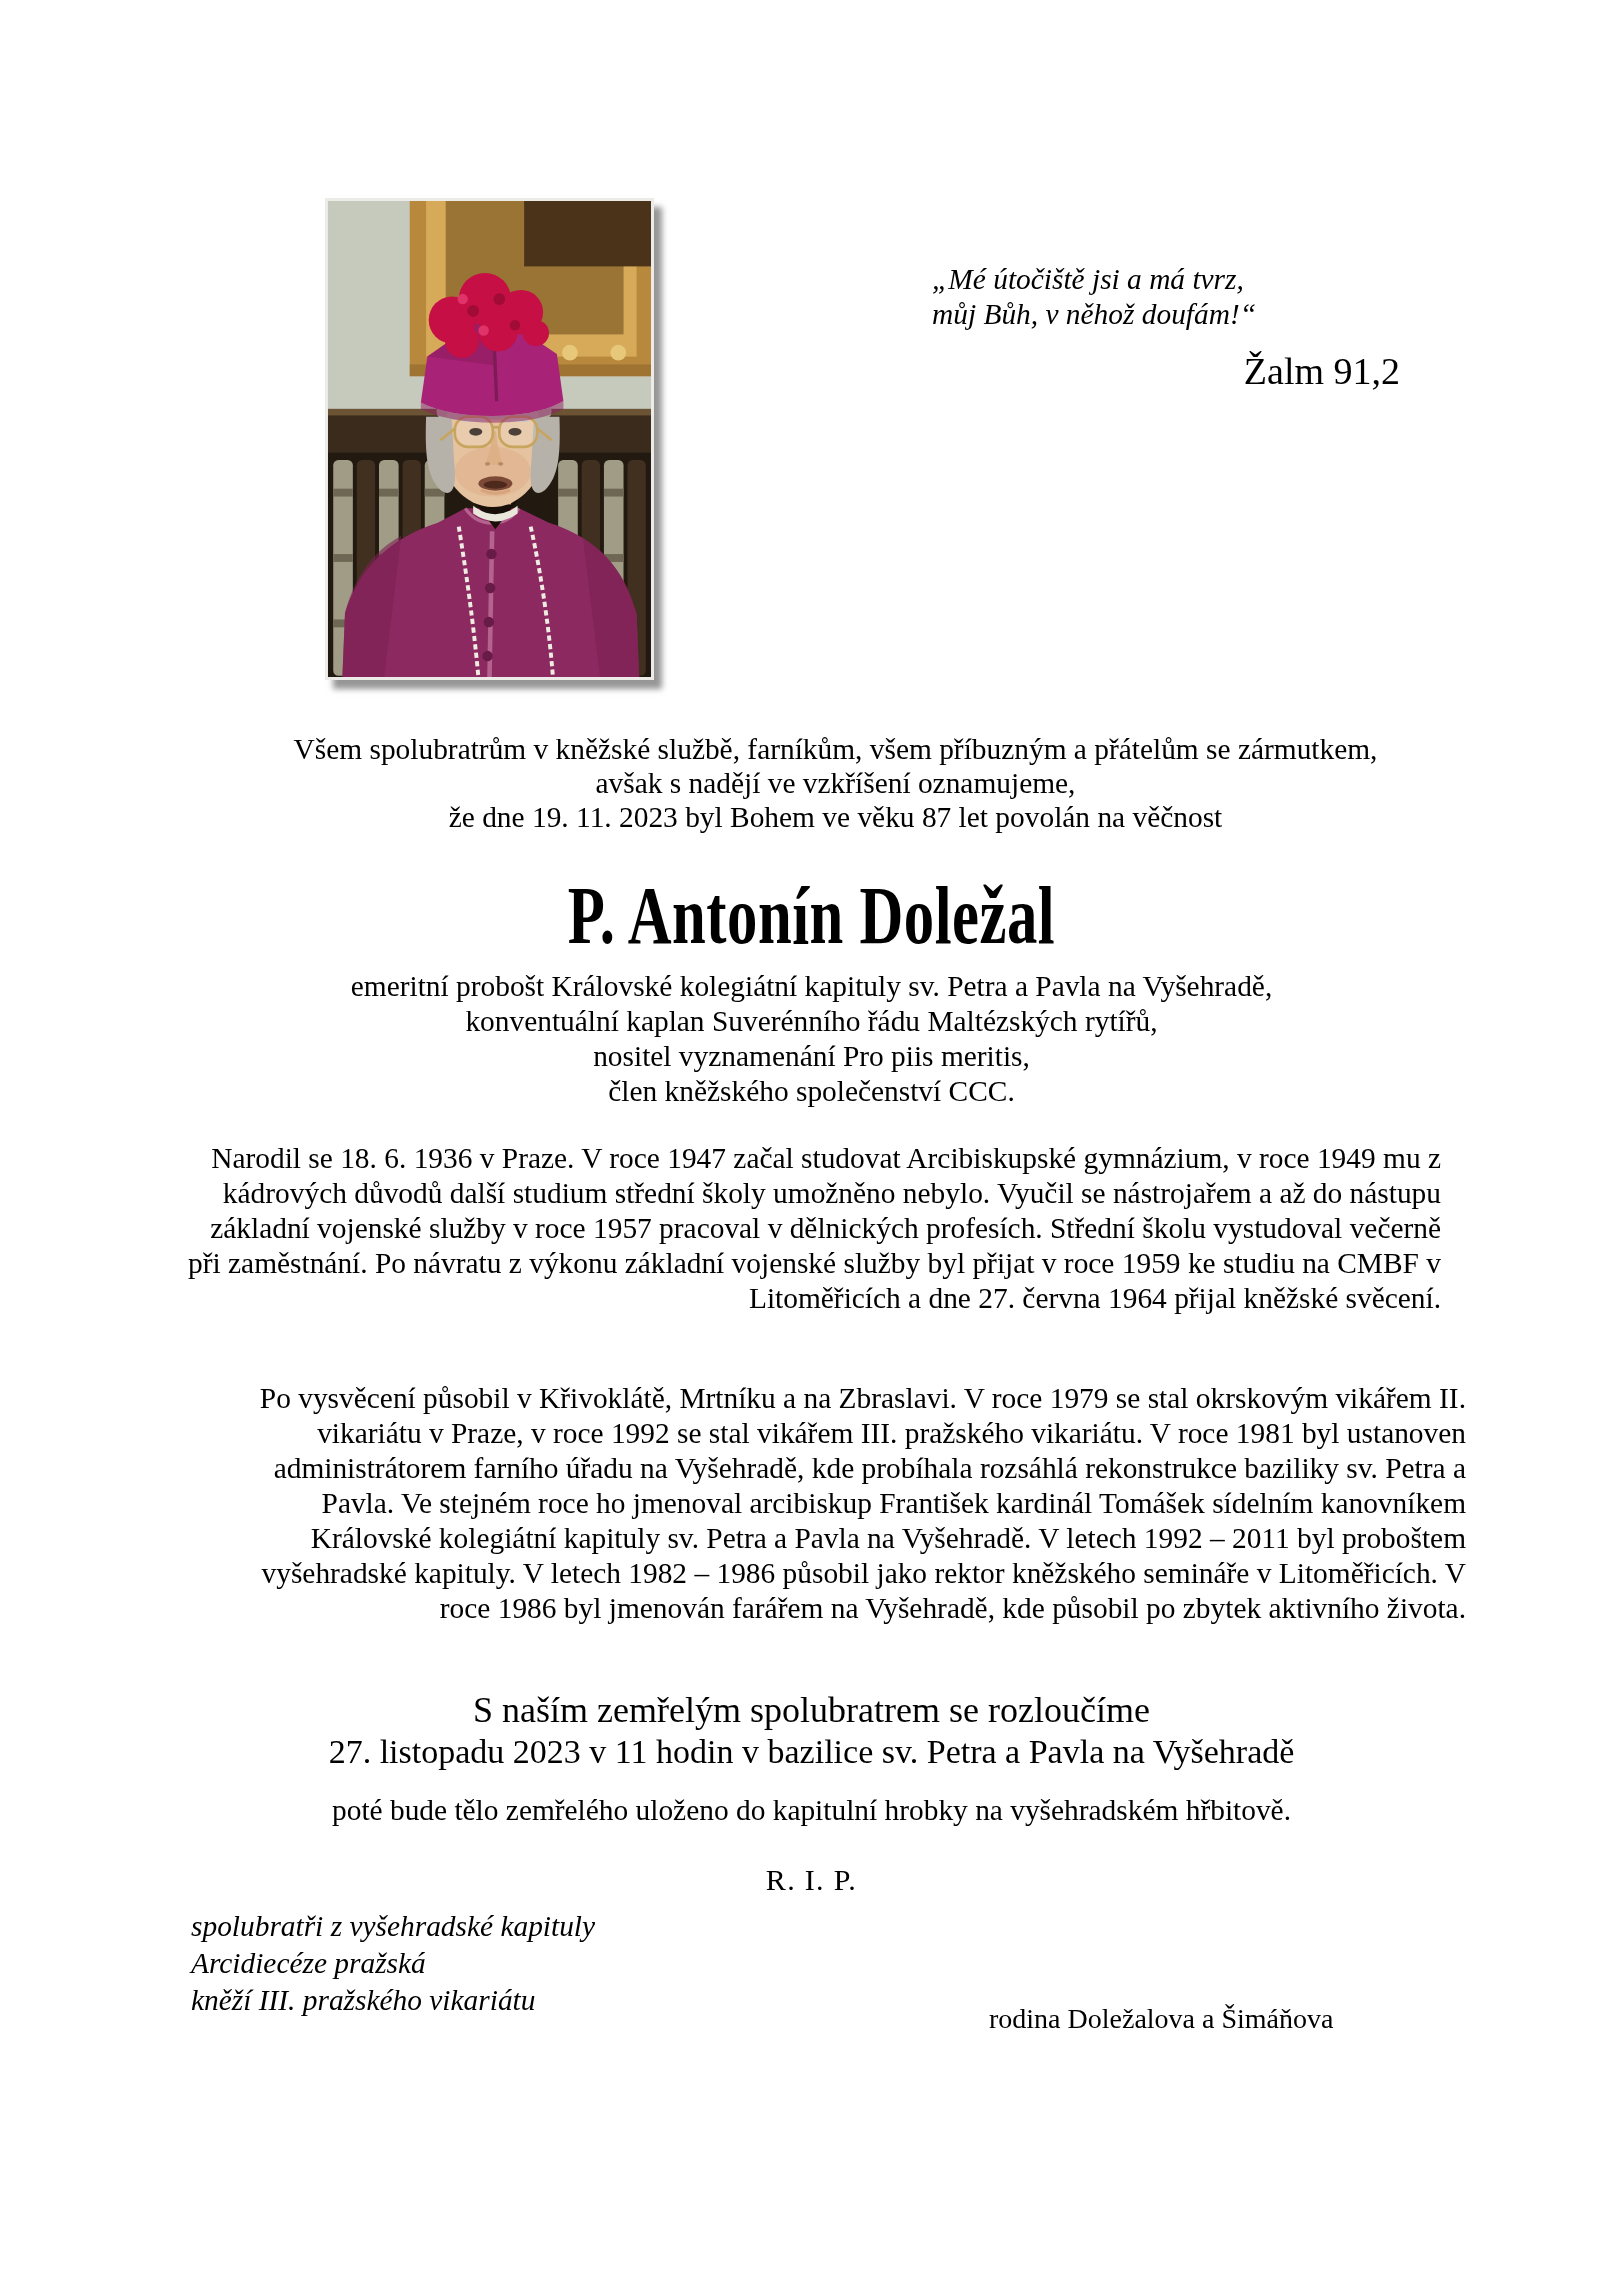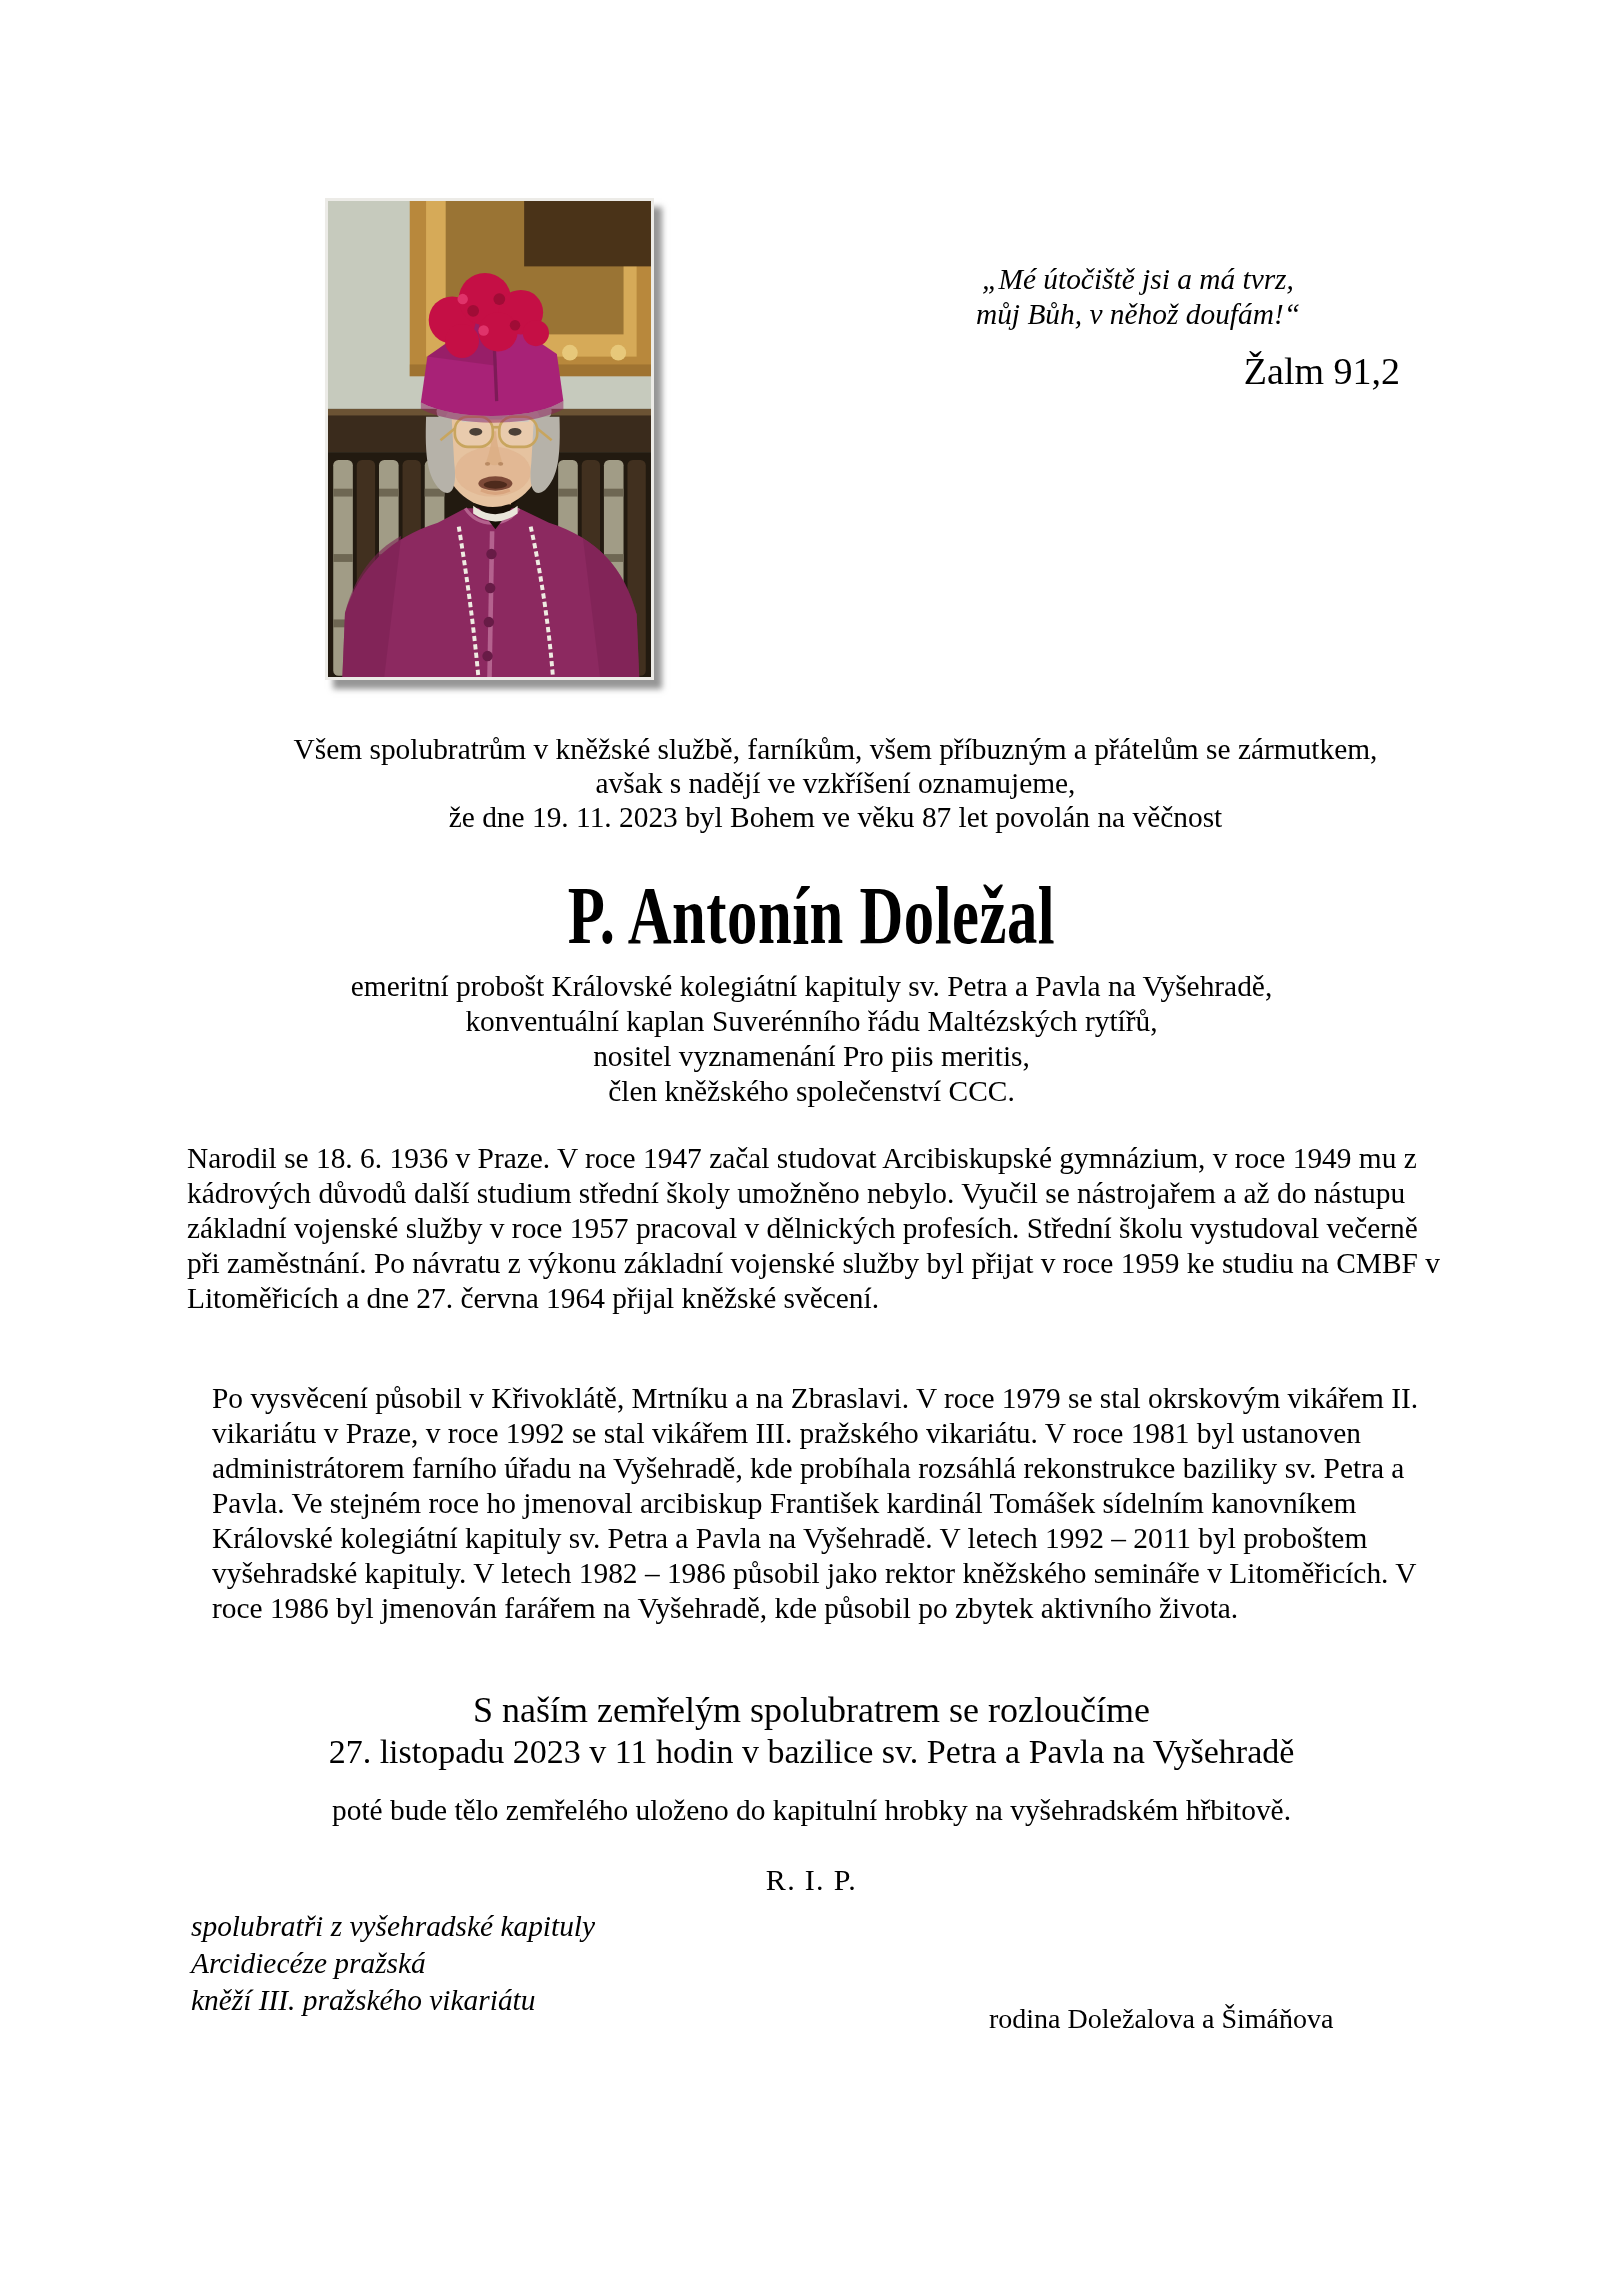--- a/index.html
+++ b/index.html
@@ -12,42 +12,42 @@
   .center { left:0; width:1623px; text-align:center; }
 
   .photo-frame {
     left:325px; top:198px; width:323px; height:476px;
     border:3.9px solid #ecebe7; background:#c6cabd;
     box-shadow: 7.9px 9.2px 5.9px rgba(115,115,115,0.75);
   }
   .photo-frame svg { display:block; width:100%; height:100%; }
 
   .quote {
-    left:932px; top:262px; width:412px; text-align:center;
+    left:932px; top:262px; width:412px; text-align:left;
     font-style:italic; font-size:29.4px; line-height:35px;
   }
   .psalm {
     left:1112px; top:354px; width:288px; text-align:right;
     font-size:38px; line-height:34px;
   }
   .announcement {
     left:0; top:732px; width:1623px; text-align:center;
     font-size:29.4px; line-height:34px;padding-left:24px;
   }
   .name-line { top:875px; }
   .name-inner {
     display:inline-block; font-size:82px; font-weight:bold; line-height:1.0;
     transform:scaleX(0.74); transform-origin:50% 50%; letter-spacing:0.7px;
   }
   .titles {
     left:0; top:969px; width:1623px; text-align:center;
     font-size:29.4px; line-height:35px;
   }
   .bio {
-    left:187px; width:1254px; font-size:29.4px; line-height:35px; text-align:left;
+    left:187px; width:1254px; font-size:29.4px; line-height:35px; text-align:right;
   }
   .bio1 { top:1141px; }
   .bio2 { top:1381px;margin-left:25px; }
   .farewell { top:1689px; font-size:36px; }
   .funeral-line { top:1733px; font-size:34px; font-weight:normal; }
   .burial { top:1794px; font-size:29.4px; }
   .rip { top:1863px; font-size:30px; letter-spacing:1.3px; }
   .sig-left {
     left:191px; top:1908px; width:654px;
     font-style:italic; font-size:29.4px; line-height:37px;

